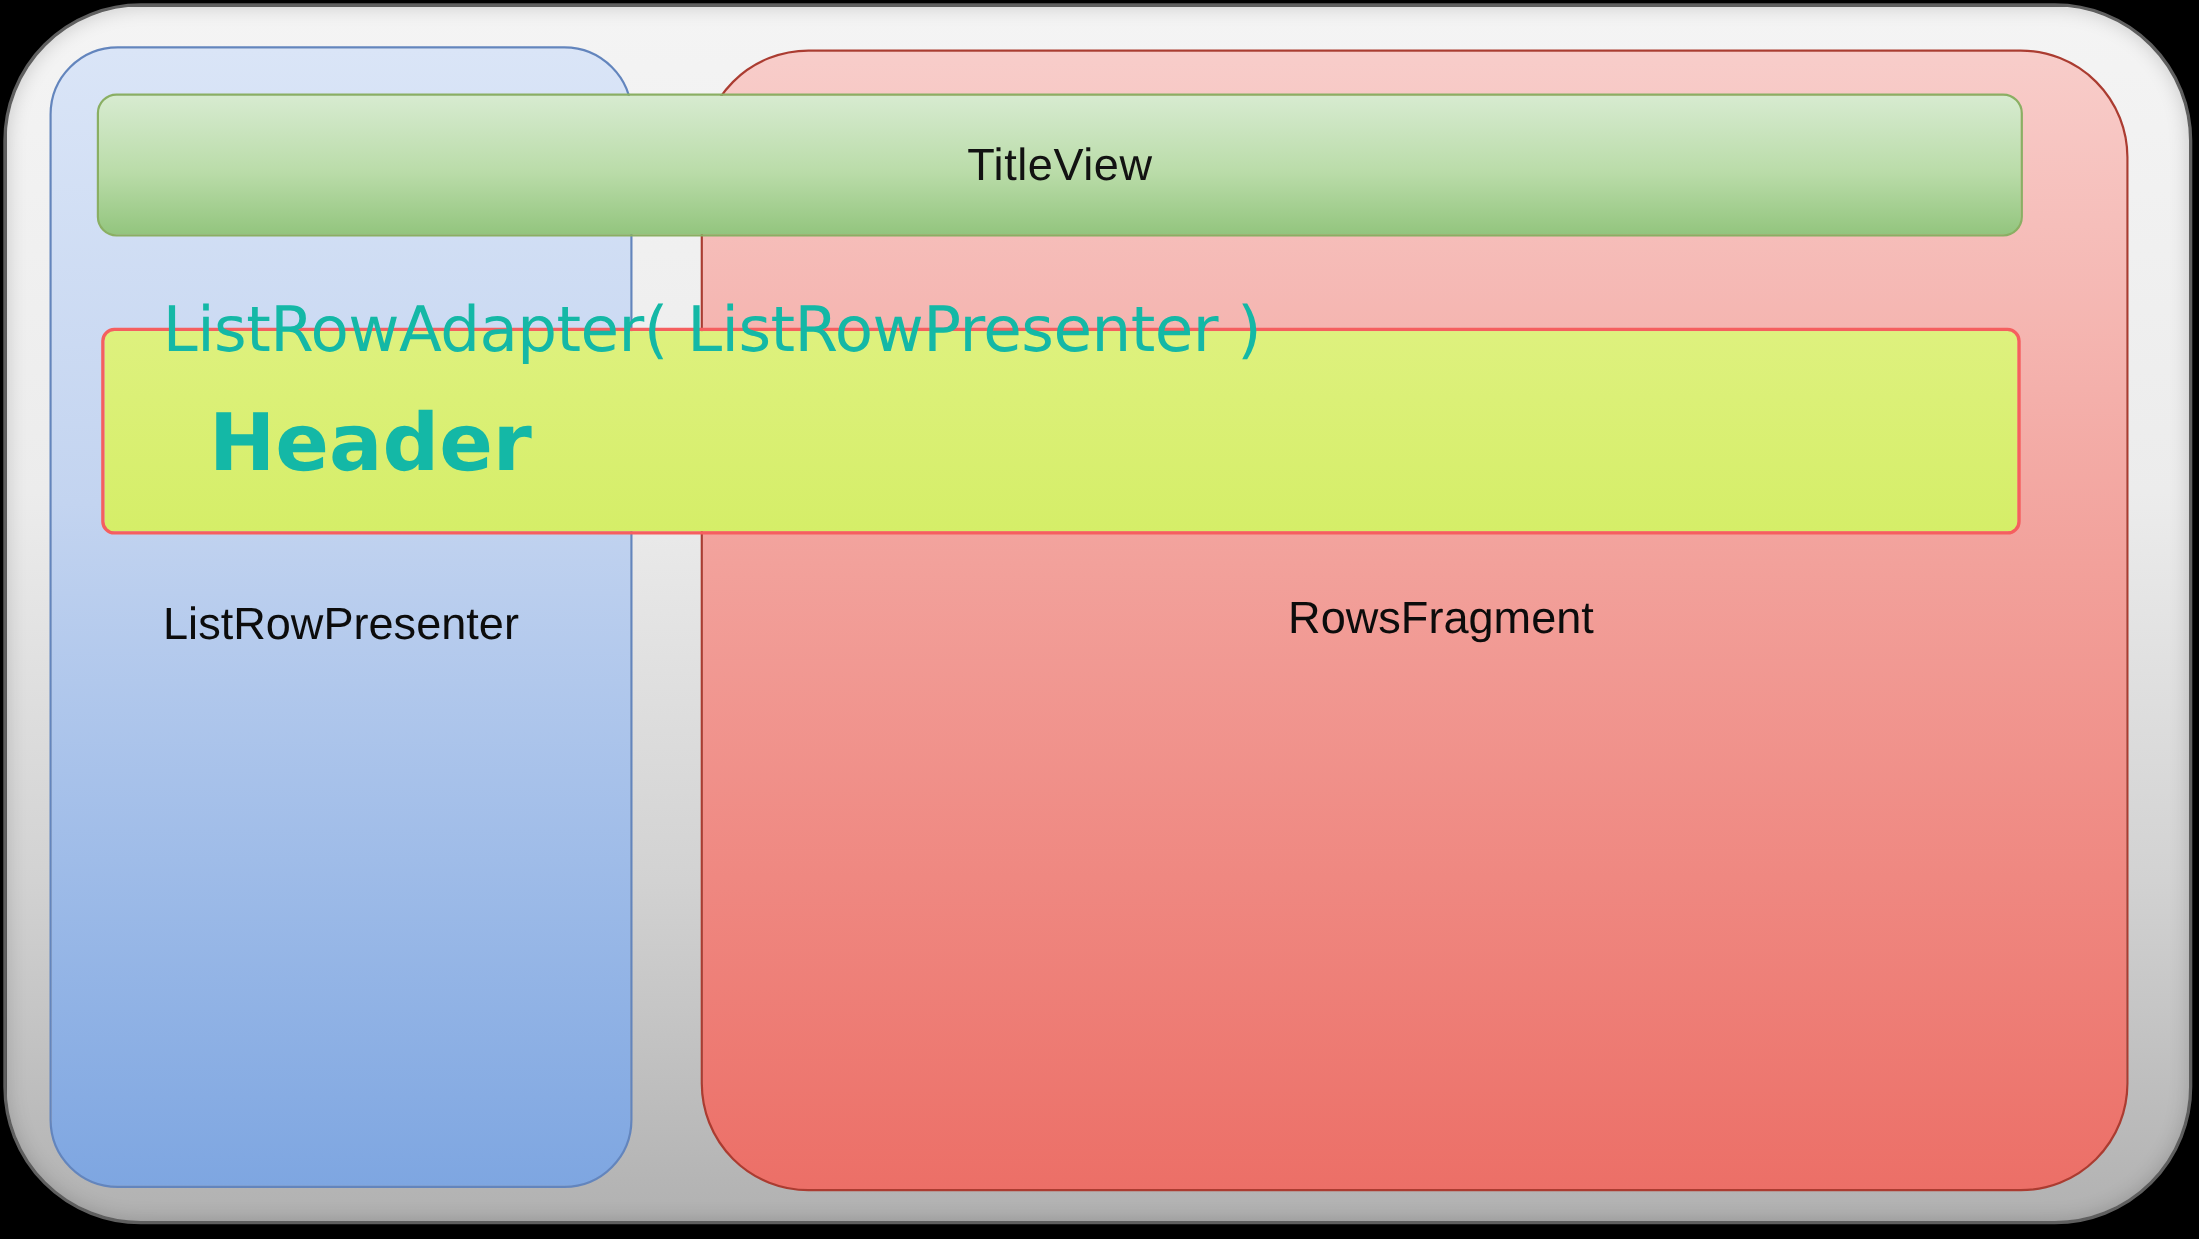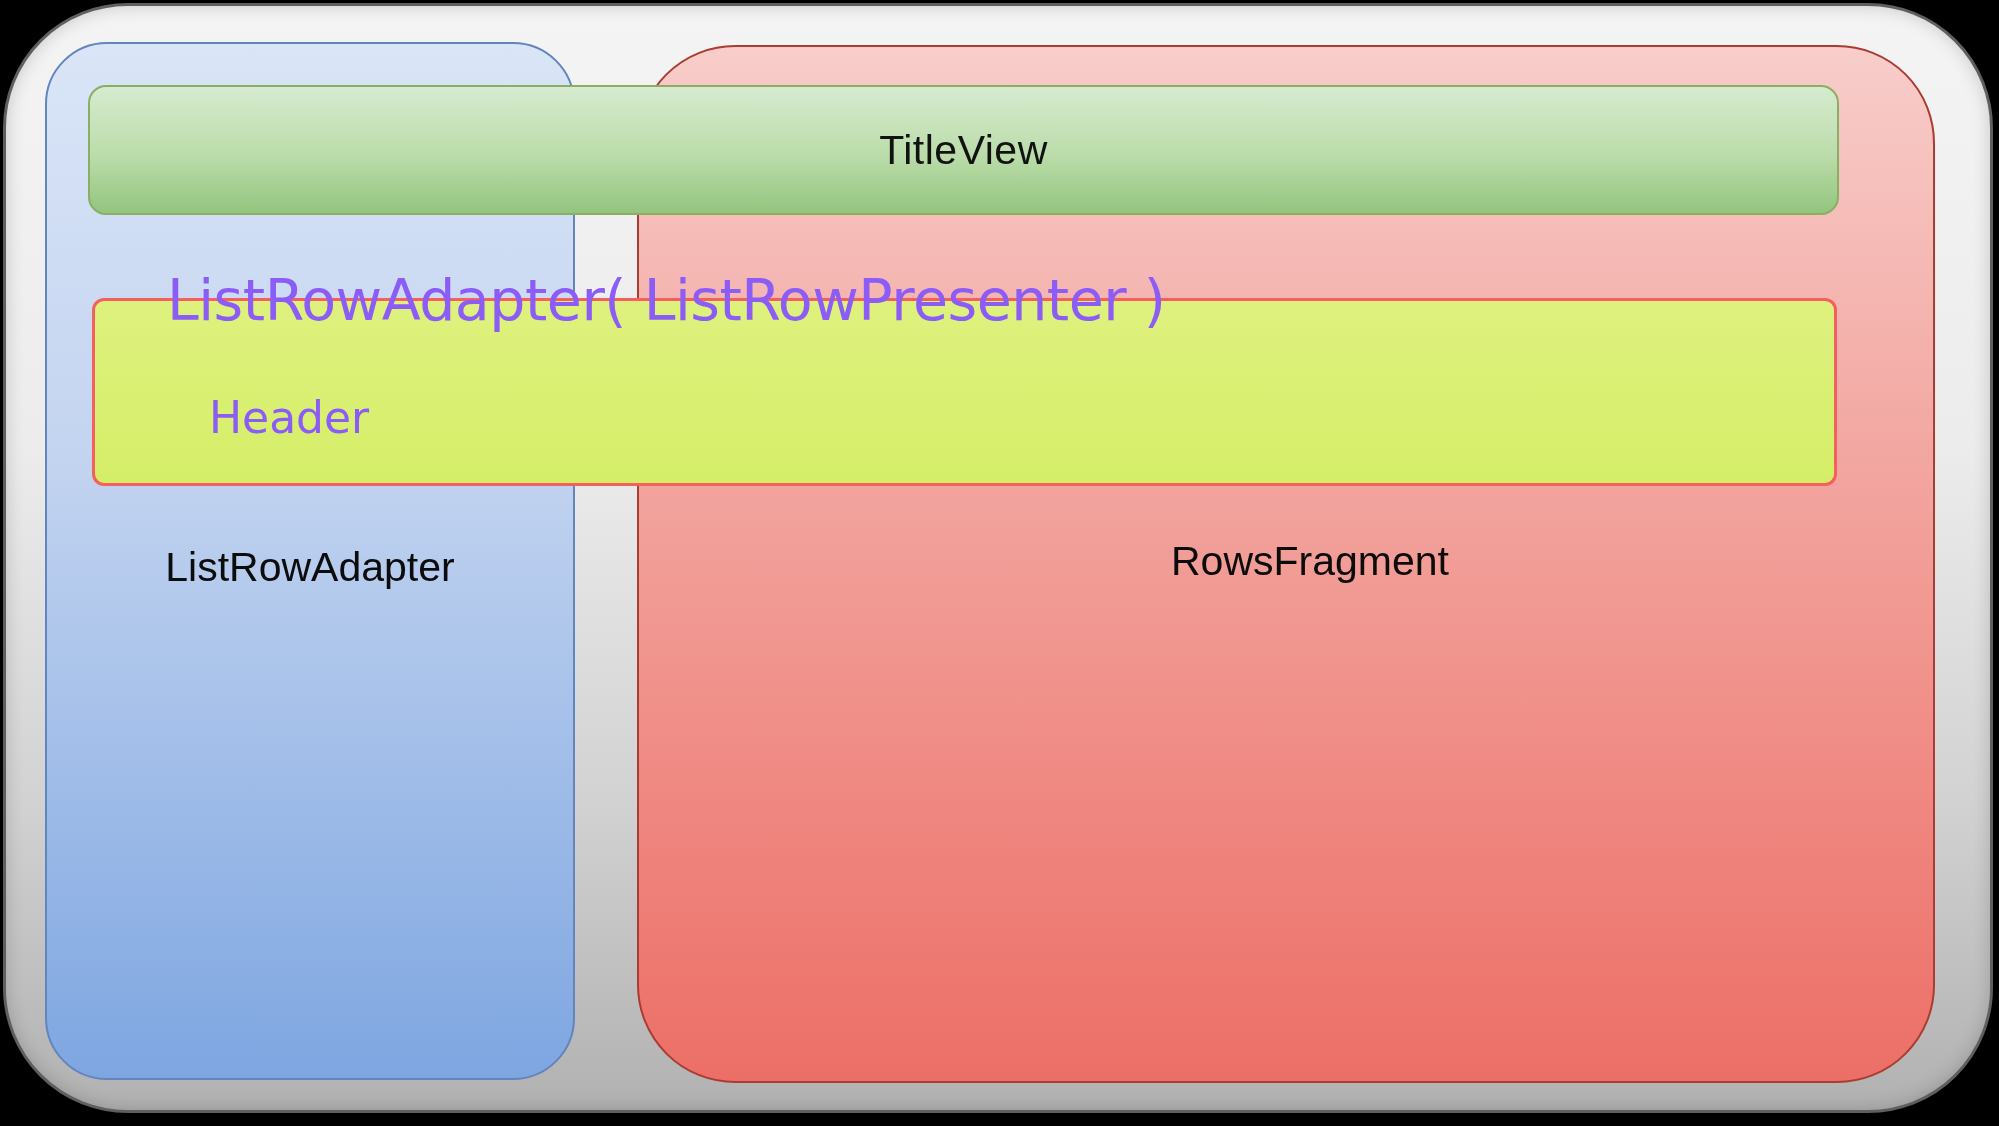--- a/index.html
+++ b/index.html
@@ -103,45 +103,44 @@
     border: 3px solid var(--adapter_border, #f55f5f);
     box-sizing: border-box;
     background: linear-gradient(180deg, #def17e 0%, var(--adapter_fill, #d5ee68) 100%);
     z-index: 3;
   }
   .big-label {
     position: absolute;
     font-family: "DejaVu Sans", sans-serif;
     font-size: 57px;
     line-height: 1;
-    color: #8b5cf6;
+    color: #14b8a6;
     white-space: nowrap;
     z-index: 4;
-    margin-left: 19px;
   }
-  .big-label.header-item { left: 190px; top: 396px; font-size: 44px; }
+  .big-label.header-item { left: 190px; top: 366px; font-size: 72px; font-weight: bold; }
   .big-label.card-item   { left: 790px; top: 379px; letter-spacing: -1px; }
   .big-label.row-item    { left: 148px; top: 272px; letter-spacing: -0.5px; z-index: 5; }
 </style>
 </head>
 <body>
 
 <div class="canvas">
 
   <div class="frame"></div>
 
   <div class="headers-box"></div>
 
   <div class="rows-box"></div>
 
   <div class="title-bar">
     <span class="label">TitleView</span>
   </div>
 
-  <div class="frag-label headers">ListRowAdapter</div>
+  <div class="frag-label headers">ListRowPresenter</div>
 
   <div class="frag-label rows">RowsFragment</div>
 
   <div class="adapter-box"></div>
 
   <div class="big-label header-item">Header</div>
 
 
   <div class="big-label row-item">ListRowAdapter( ListRowPresenter )</div>
 

